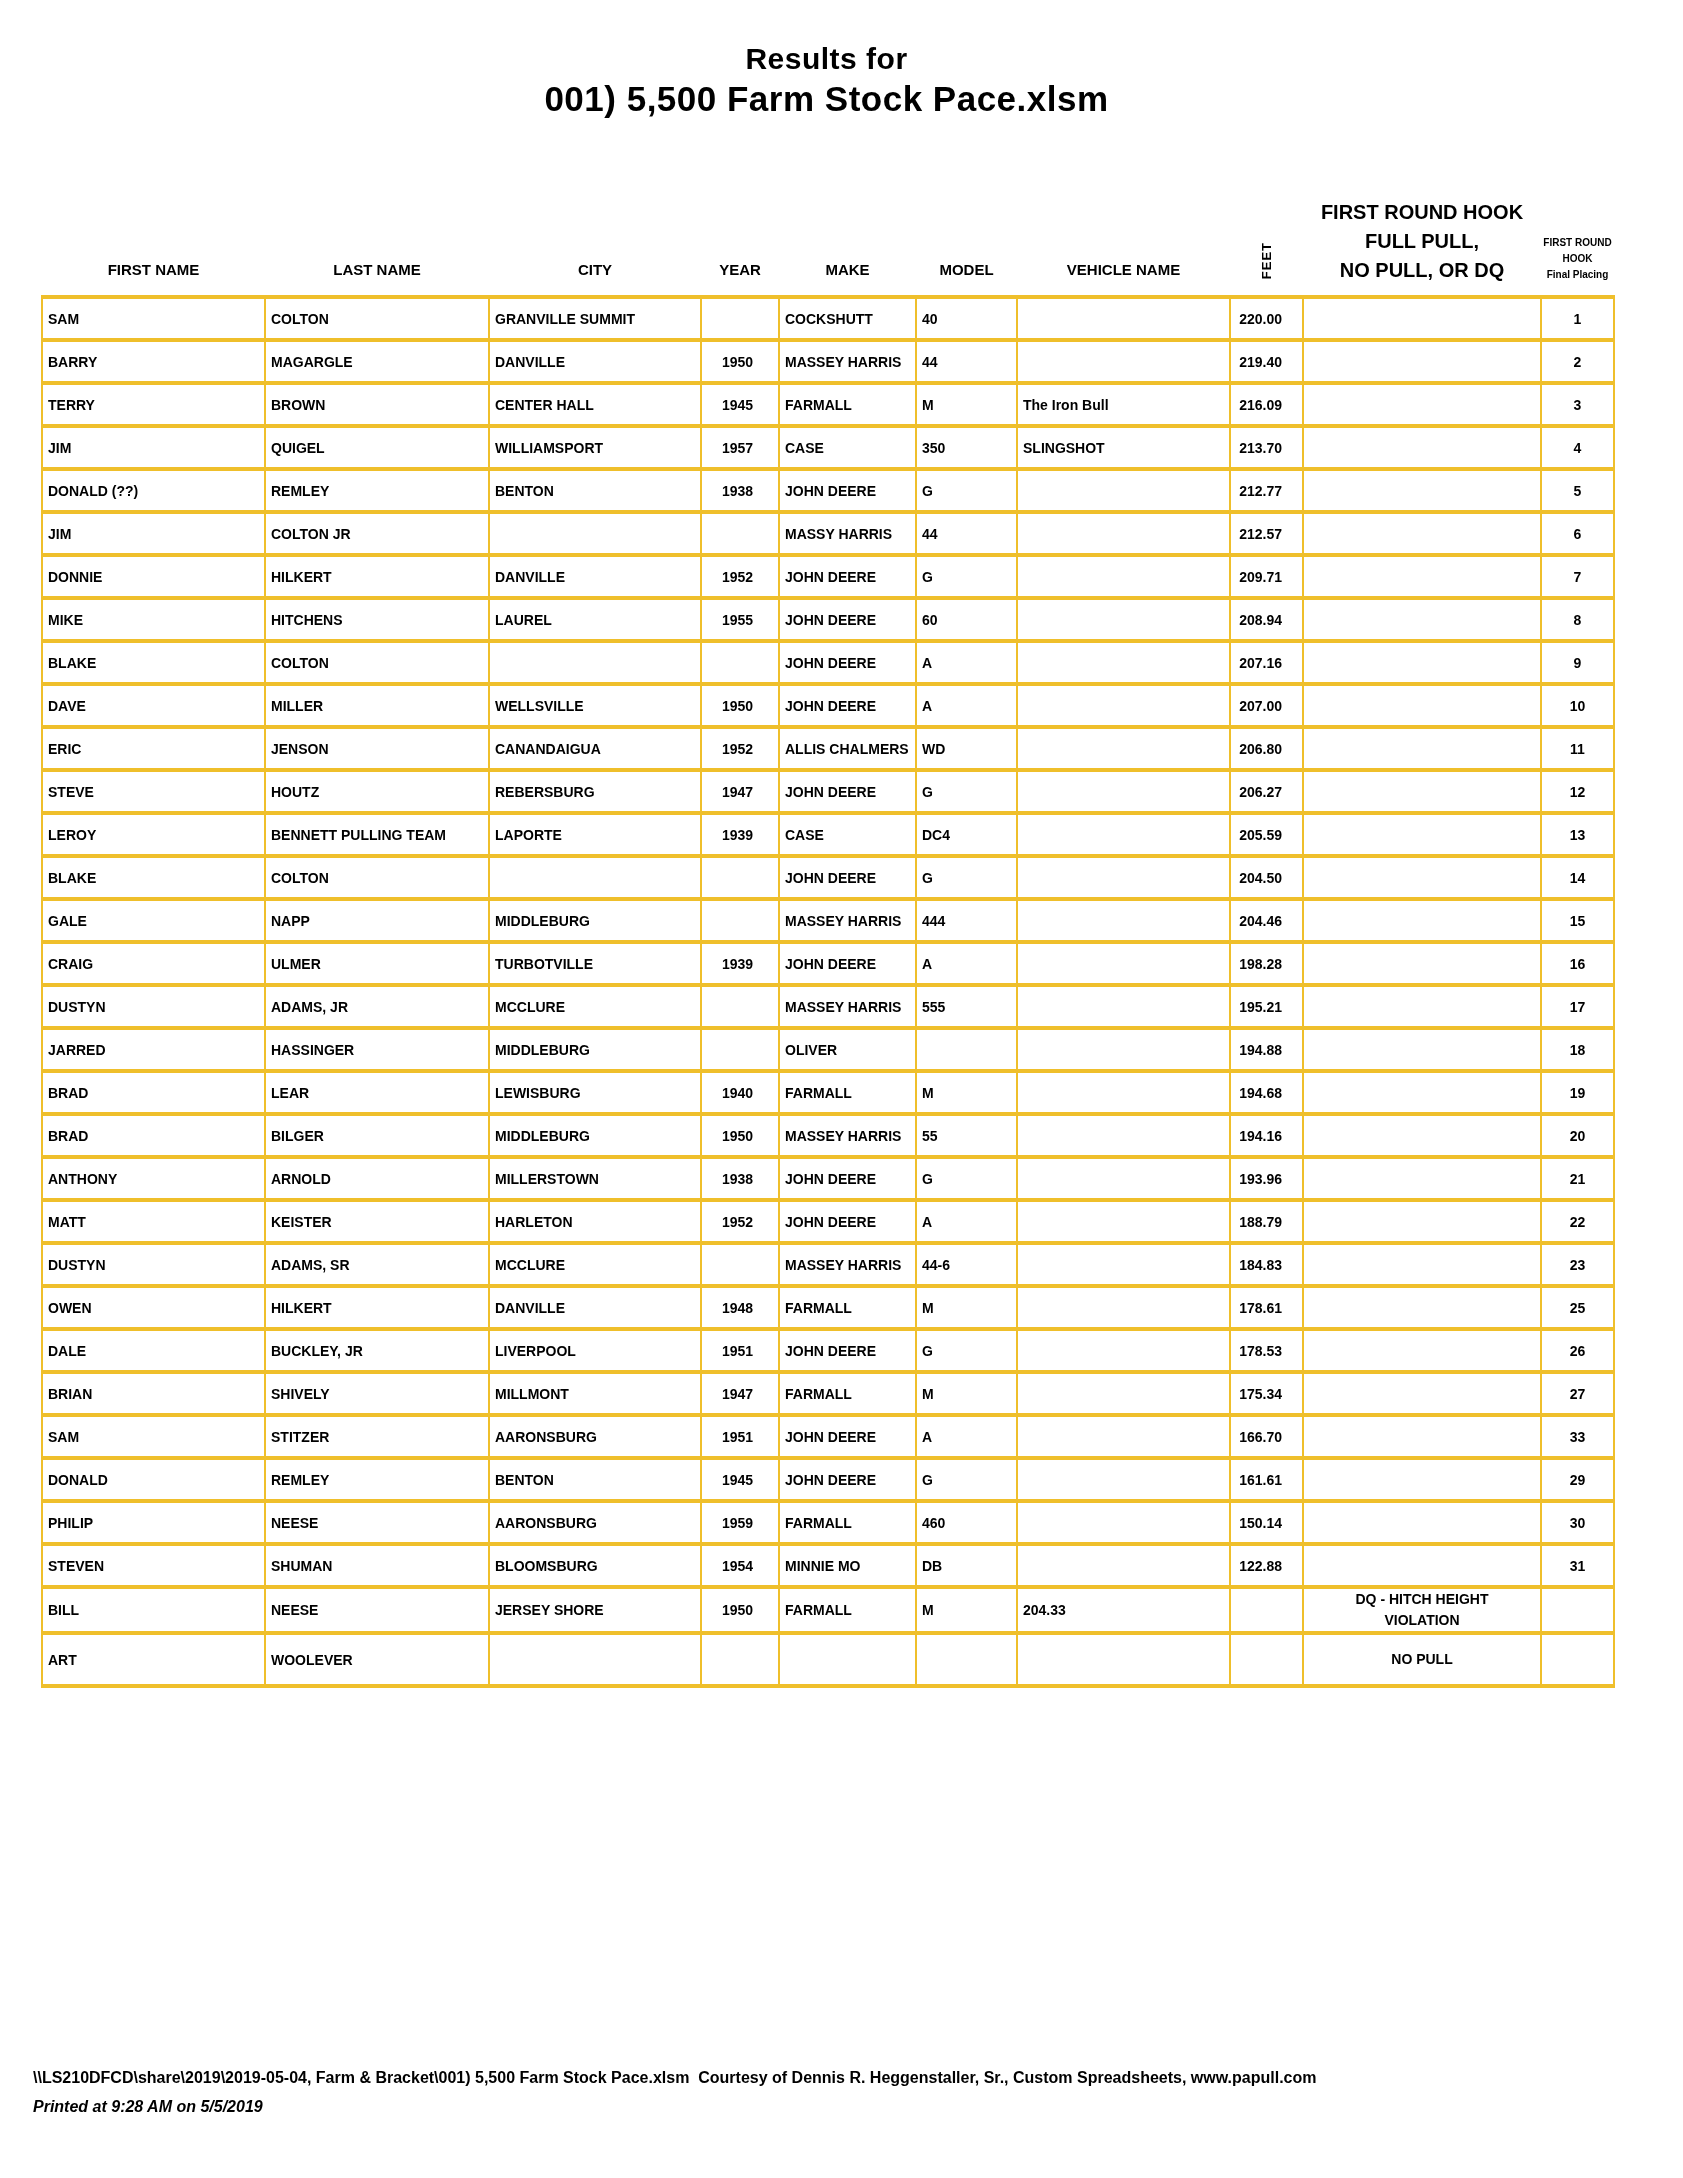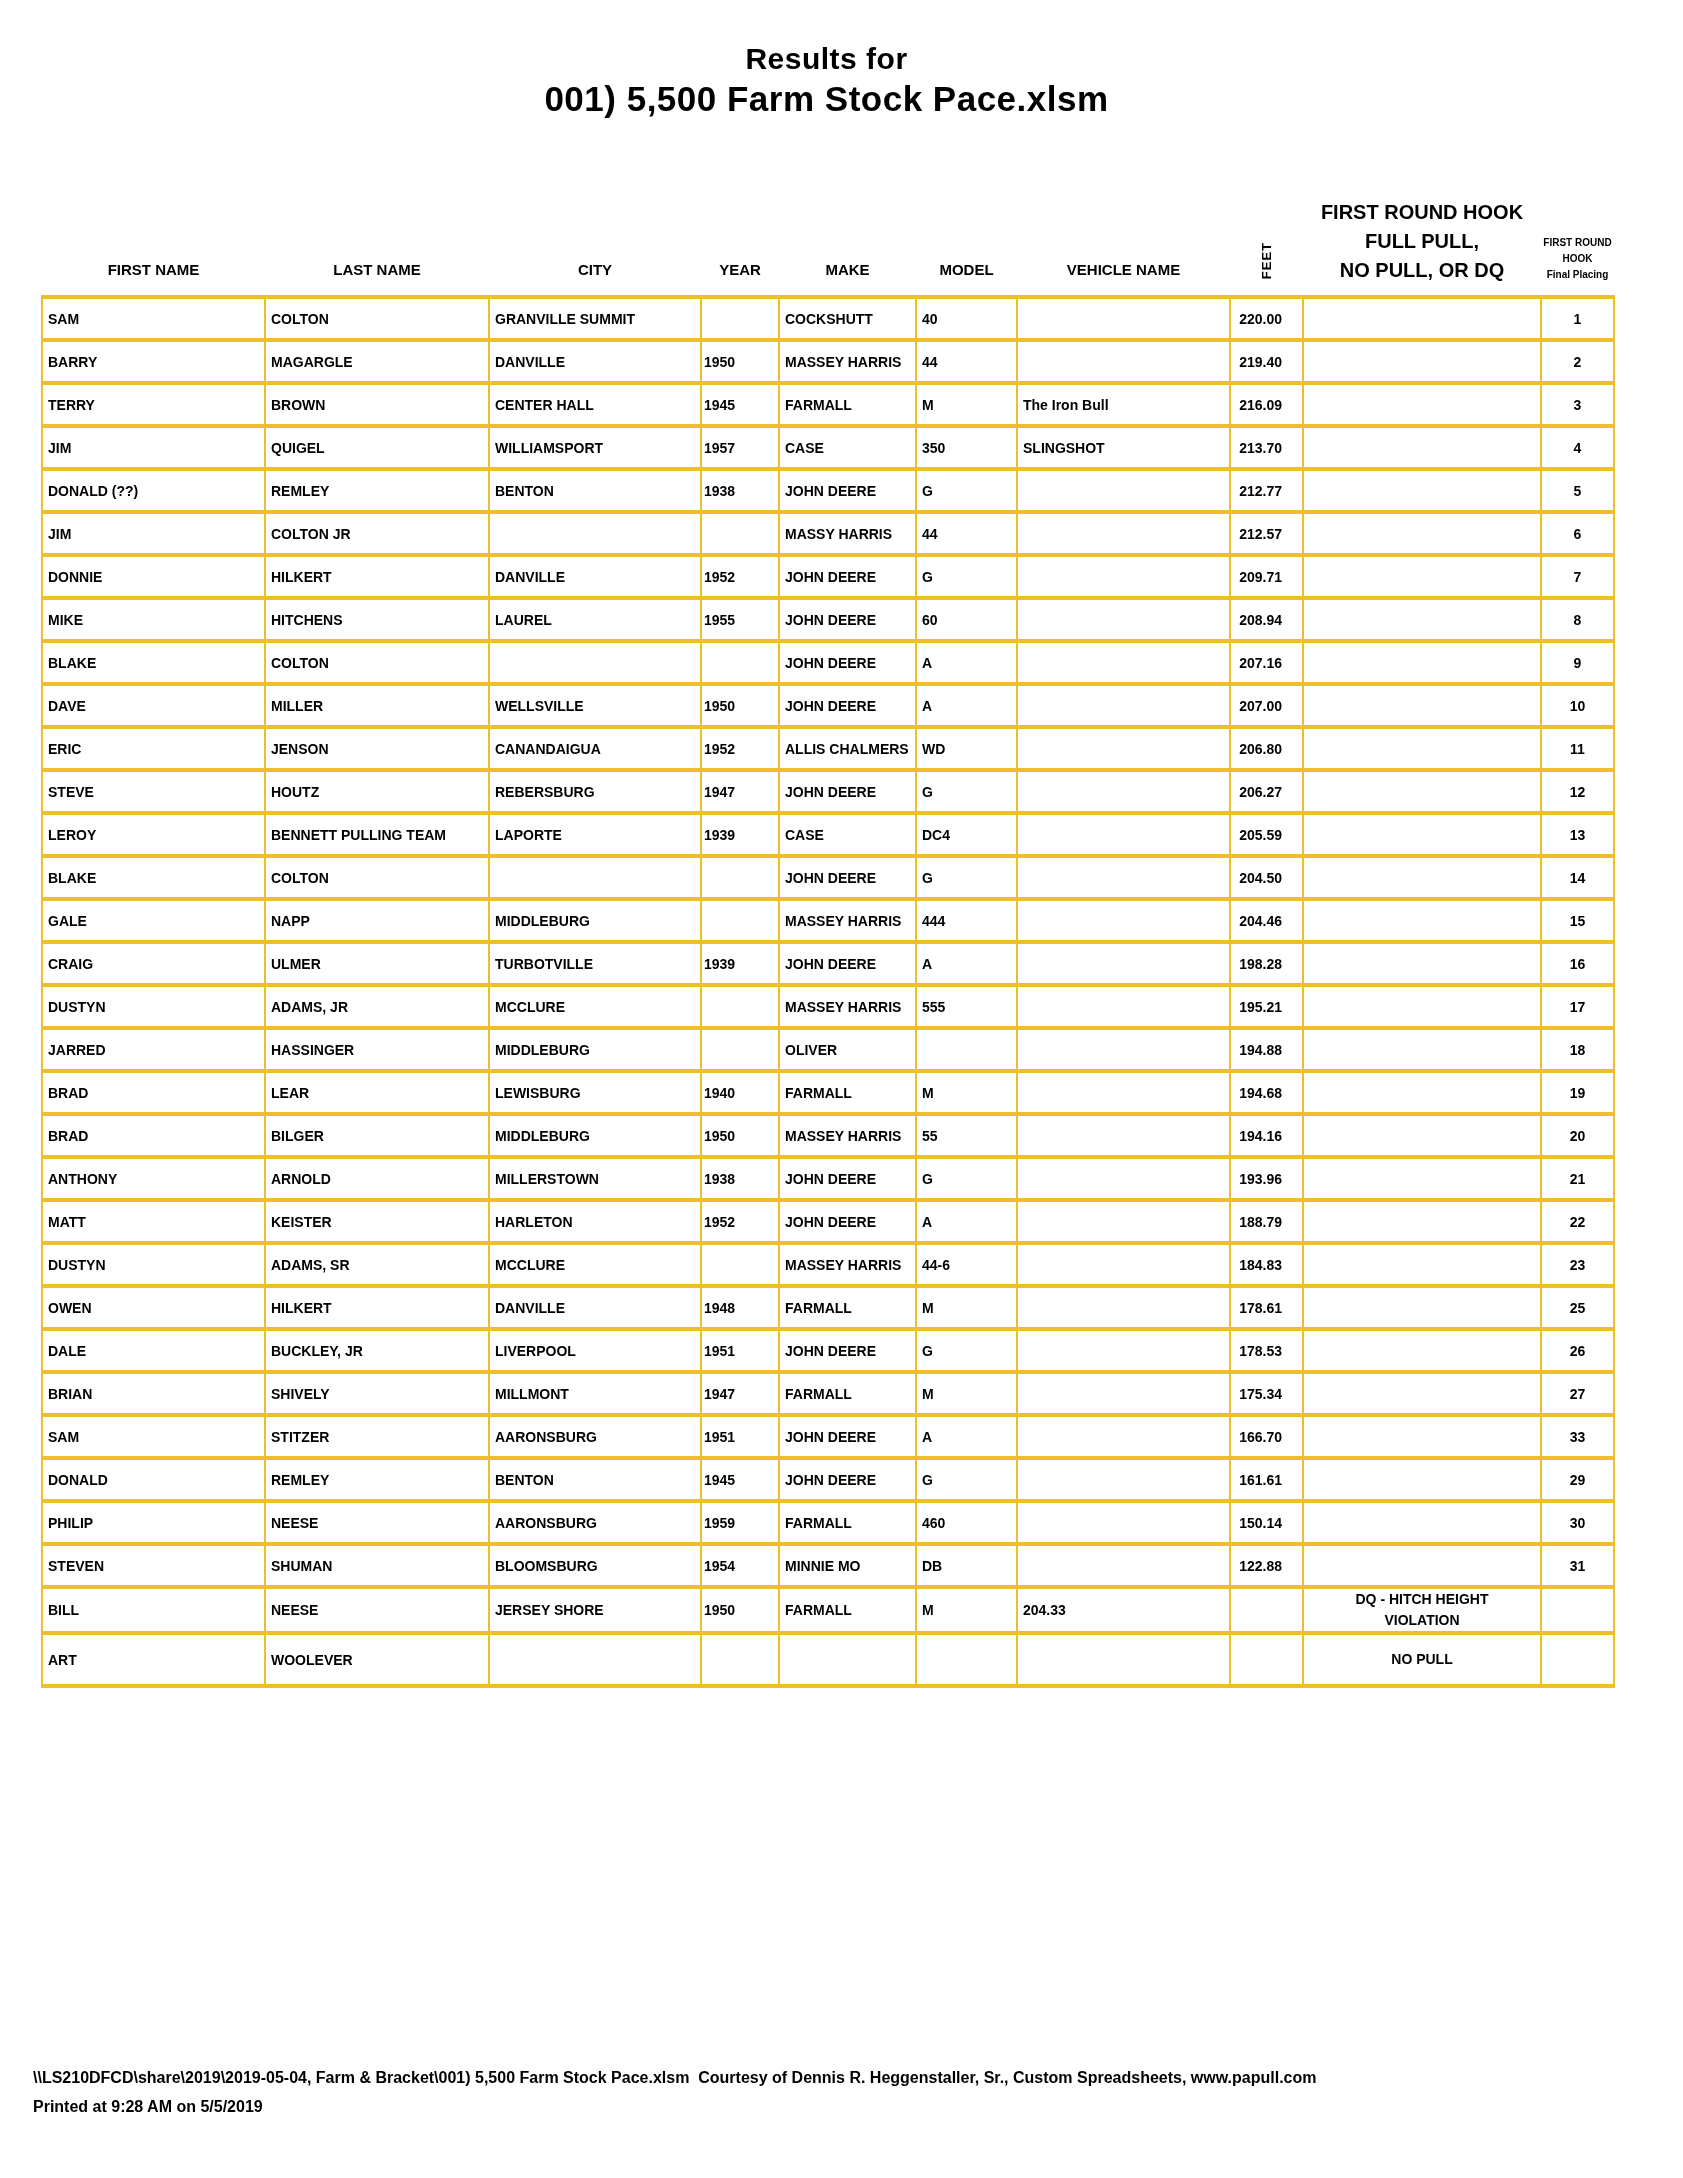--- a/index.html
+++ b/index.html
@@ -60,40 +60,41 @@
     border: 2px solid var(--border-gold, #EFBF2B);
     border-top-width: 4px;
     border-bottom-width: 4px;
     font-size: 14px;
     font-weight: bold;
     vertical-align: middle;
     padding: 0 2px 0 5px;
     white-space: nowrap;
     overflow: visible;
   }
-  tbody td.c-year { padding-left: 2px; }
+  tbody td.c-year { padding-left: 20px; }
   tbody td.c-feet { text-align: right; padding-right: 20px; }
   tbody td.c-placing { text-align: center; padding: 0; }
   tbody td.c-hook { text-align: center; white-space: normal; padding: 0; }
   tbody td.c-hook span {
     display: inline-block;
     max-width: 173px;
     line-height: 1.5;
   }
   .footer-1 {
     position: absolute;
     left: 33px; top: 2069px;
     font-size: 16px;
     white-space: pre;
   }
   .footer-2 {
     position: absolute;
     left: 33px; top: 2098px;
     font-size: 16px;
     white-space: pre;
+    font-style: italic;
   }
 </style>
 </head>
 <body>
 
 <div class="page">
 
   <div class="title-1">Results for</div>
   <div class="title-2">001) 5,500 Farm Stock Pace.xlsm</div>
 

